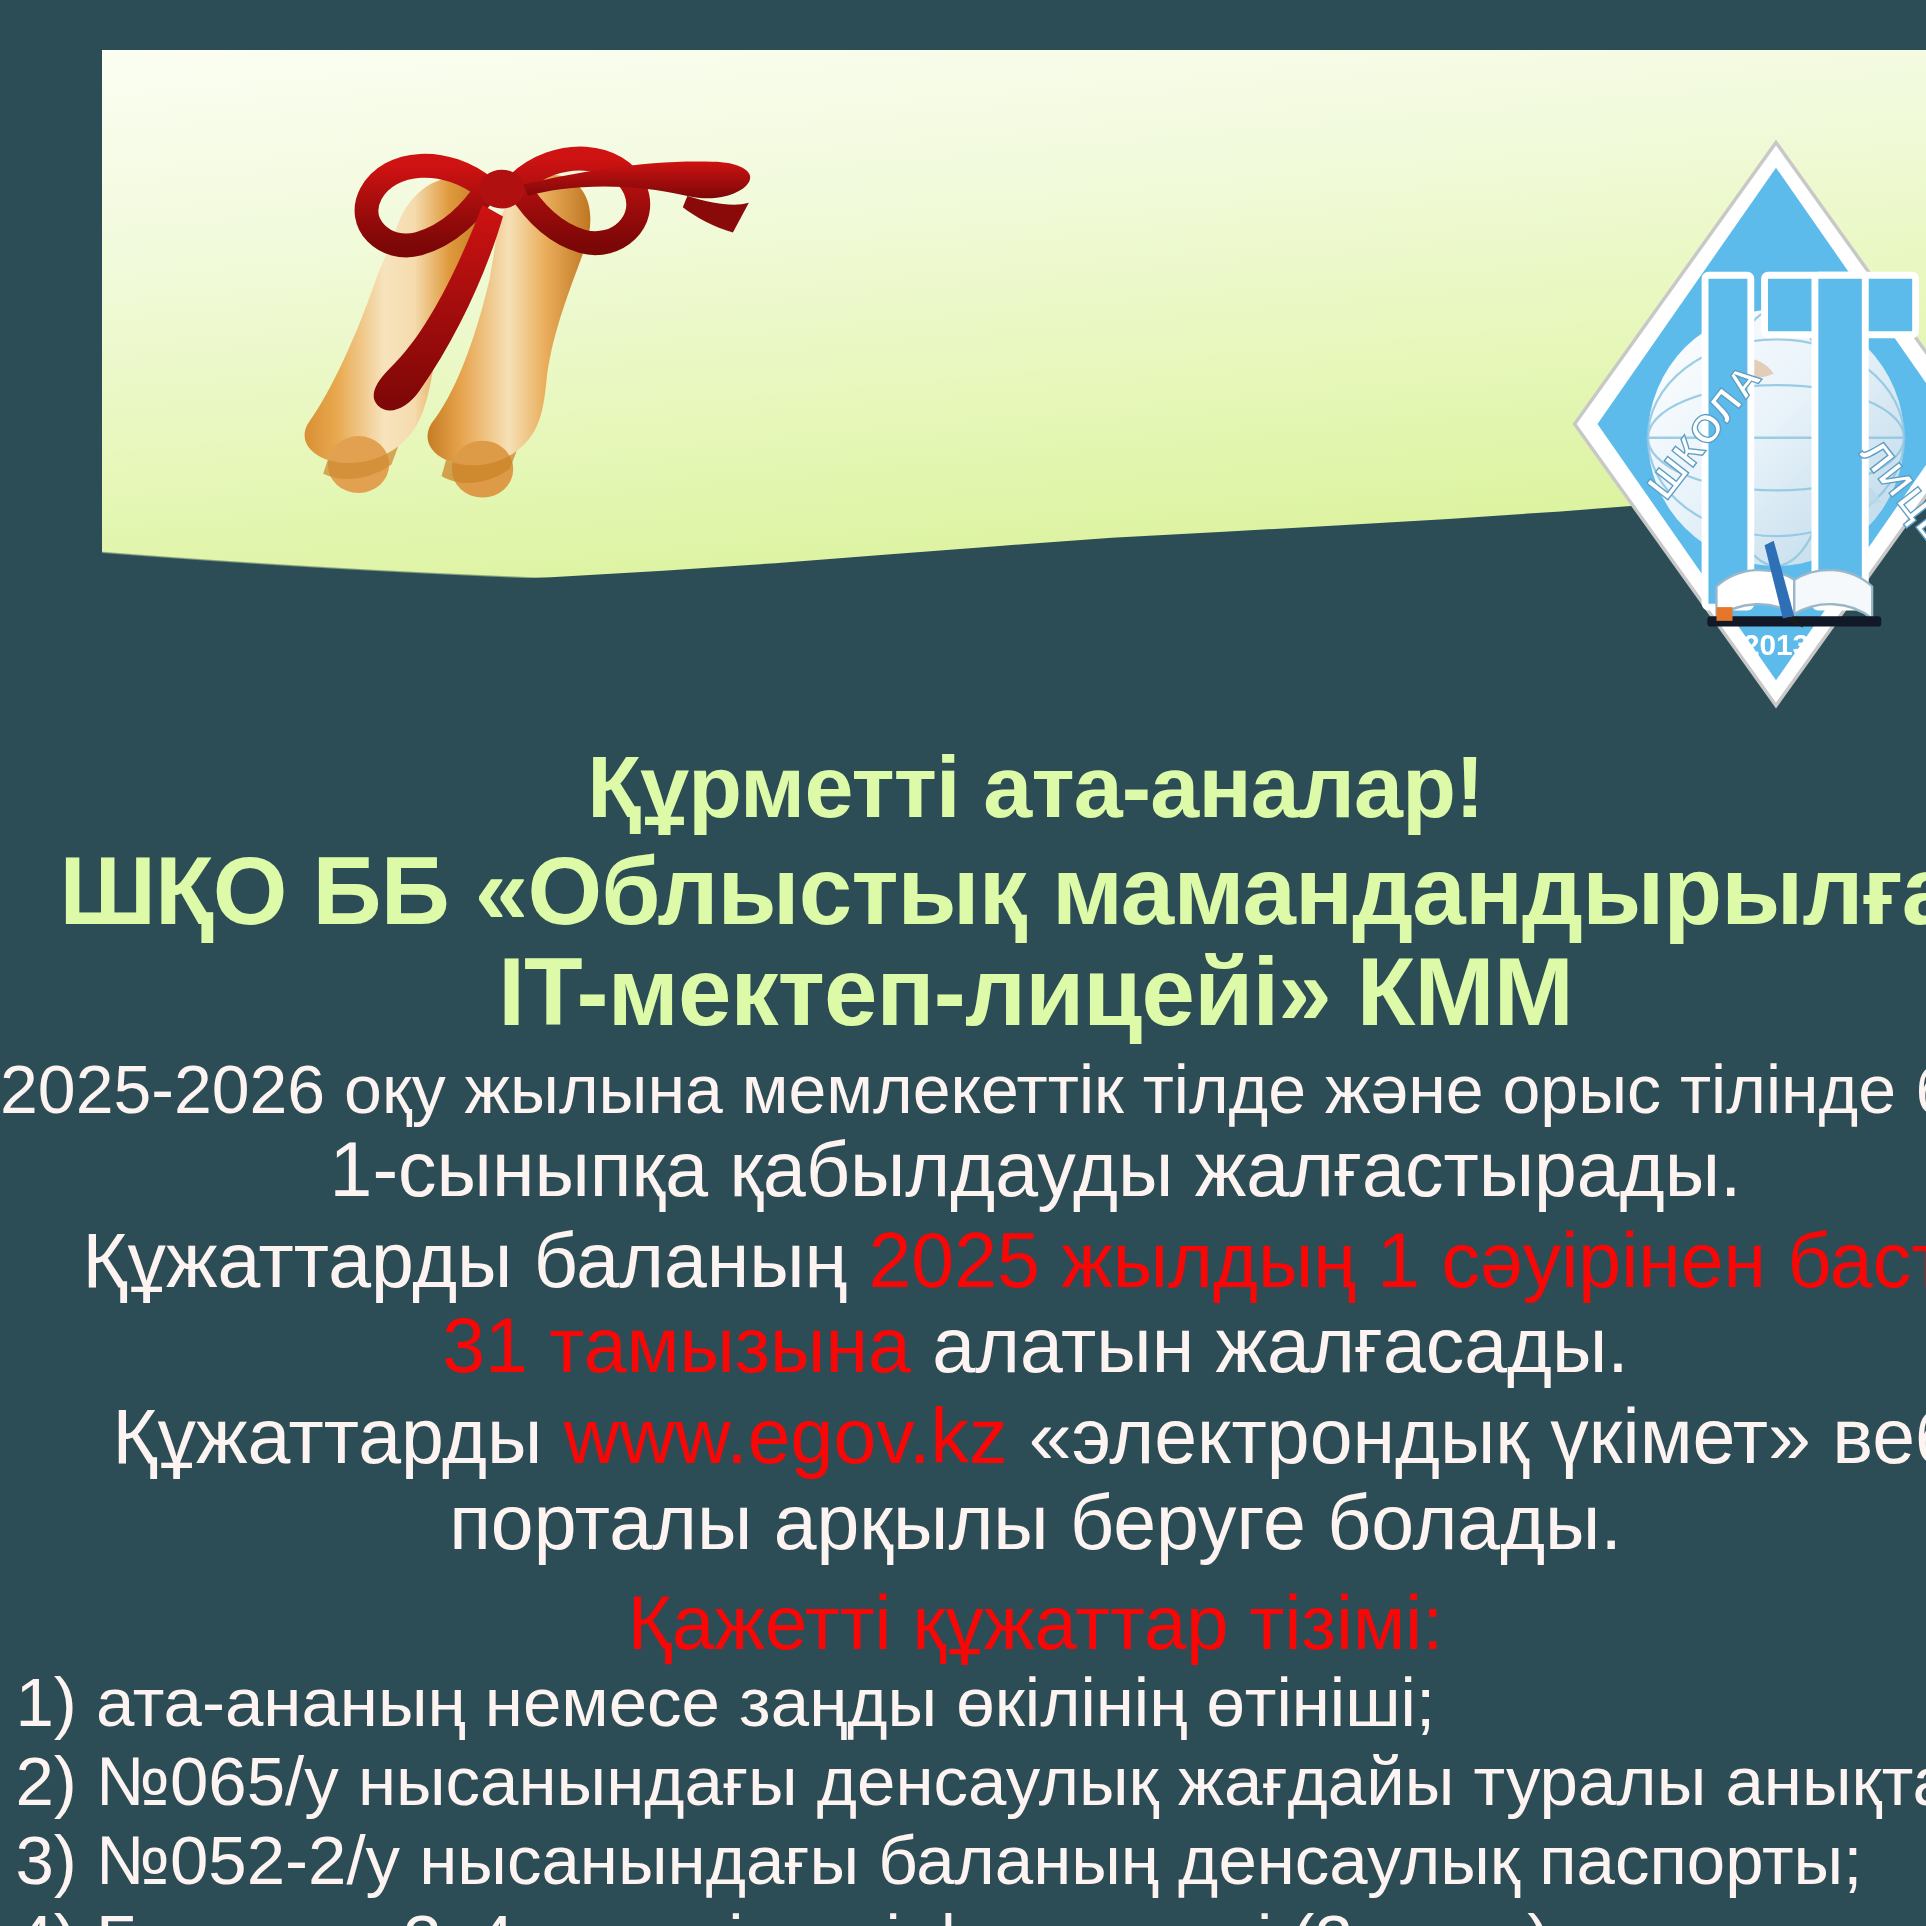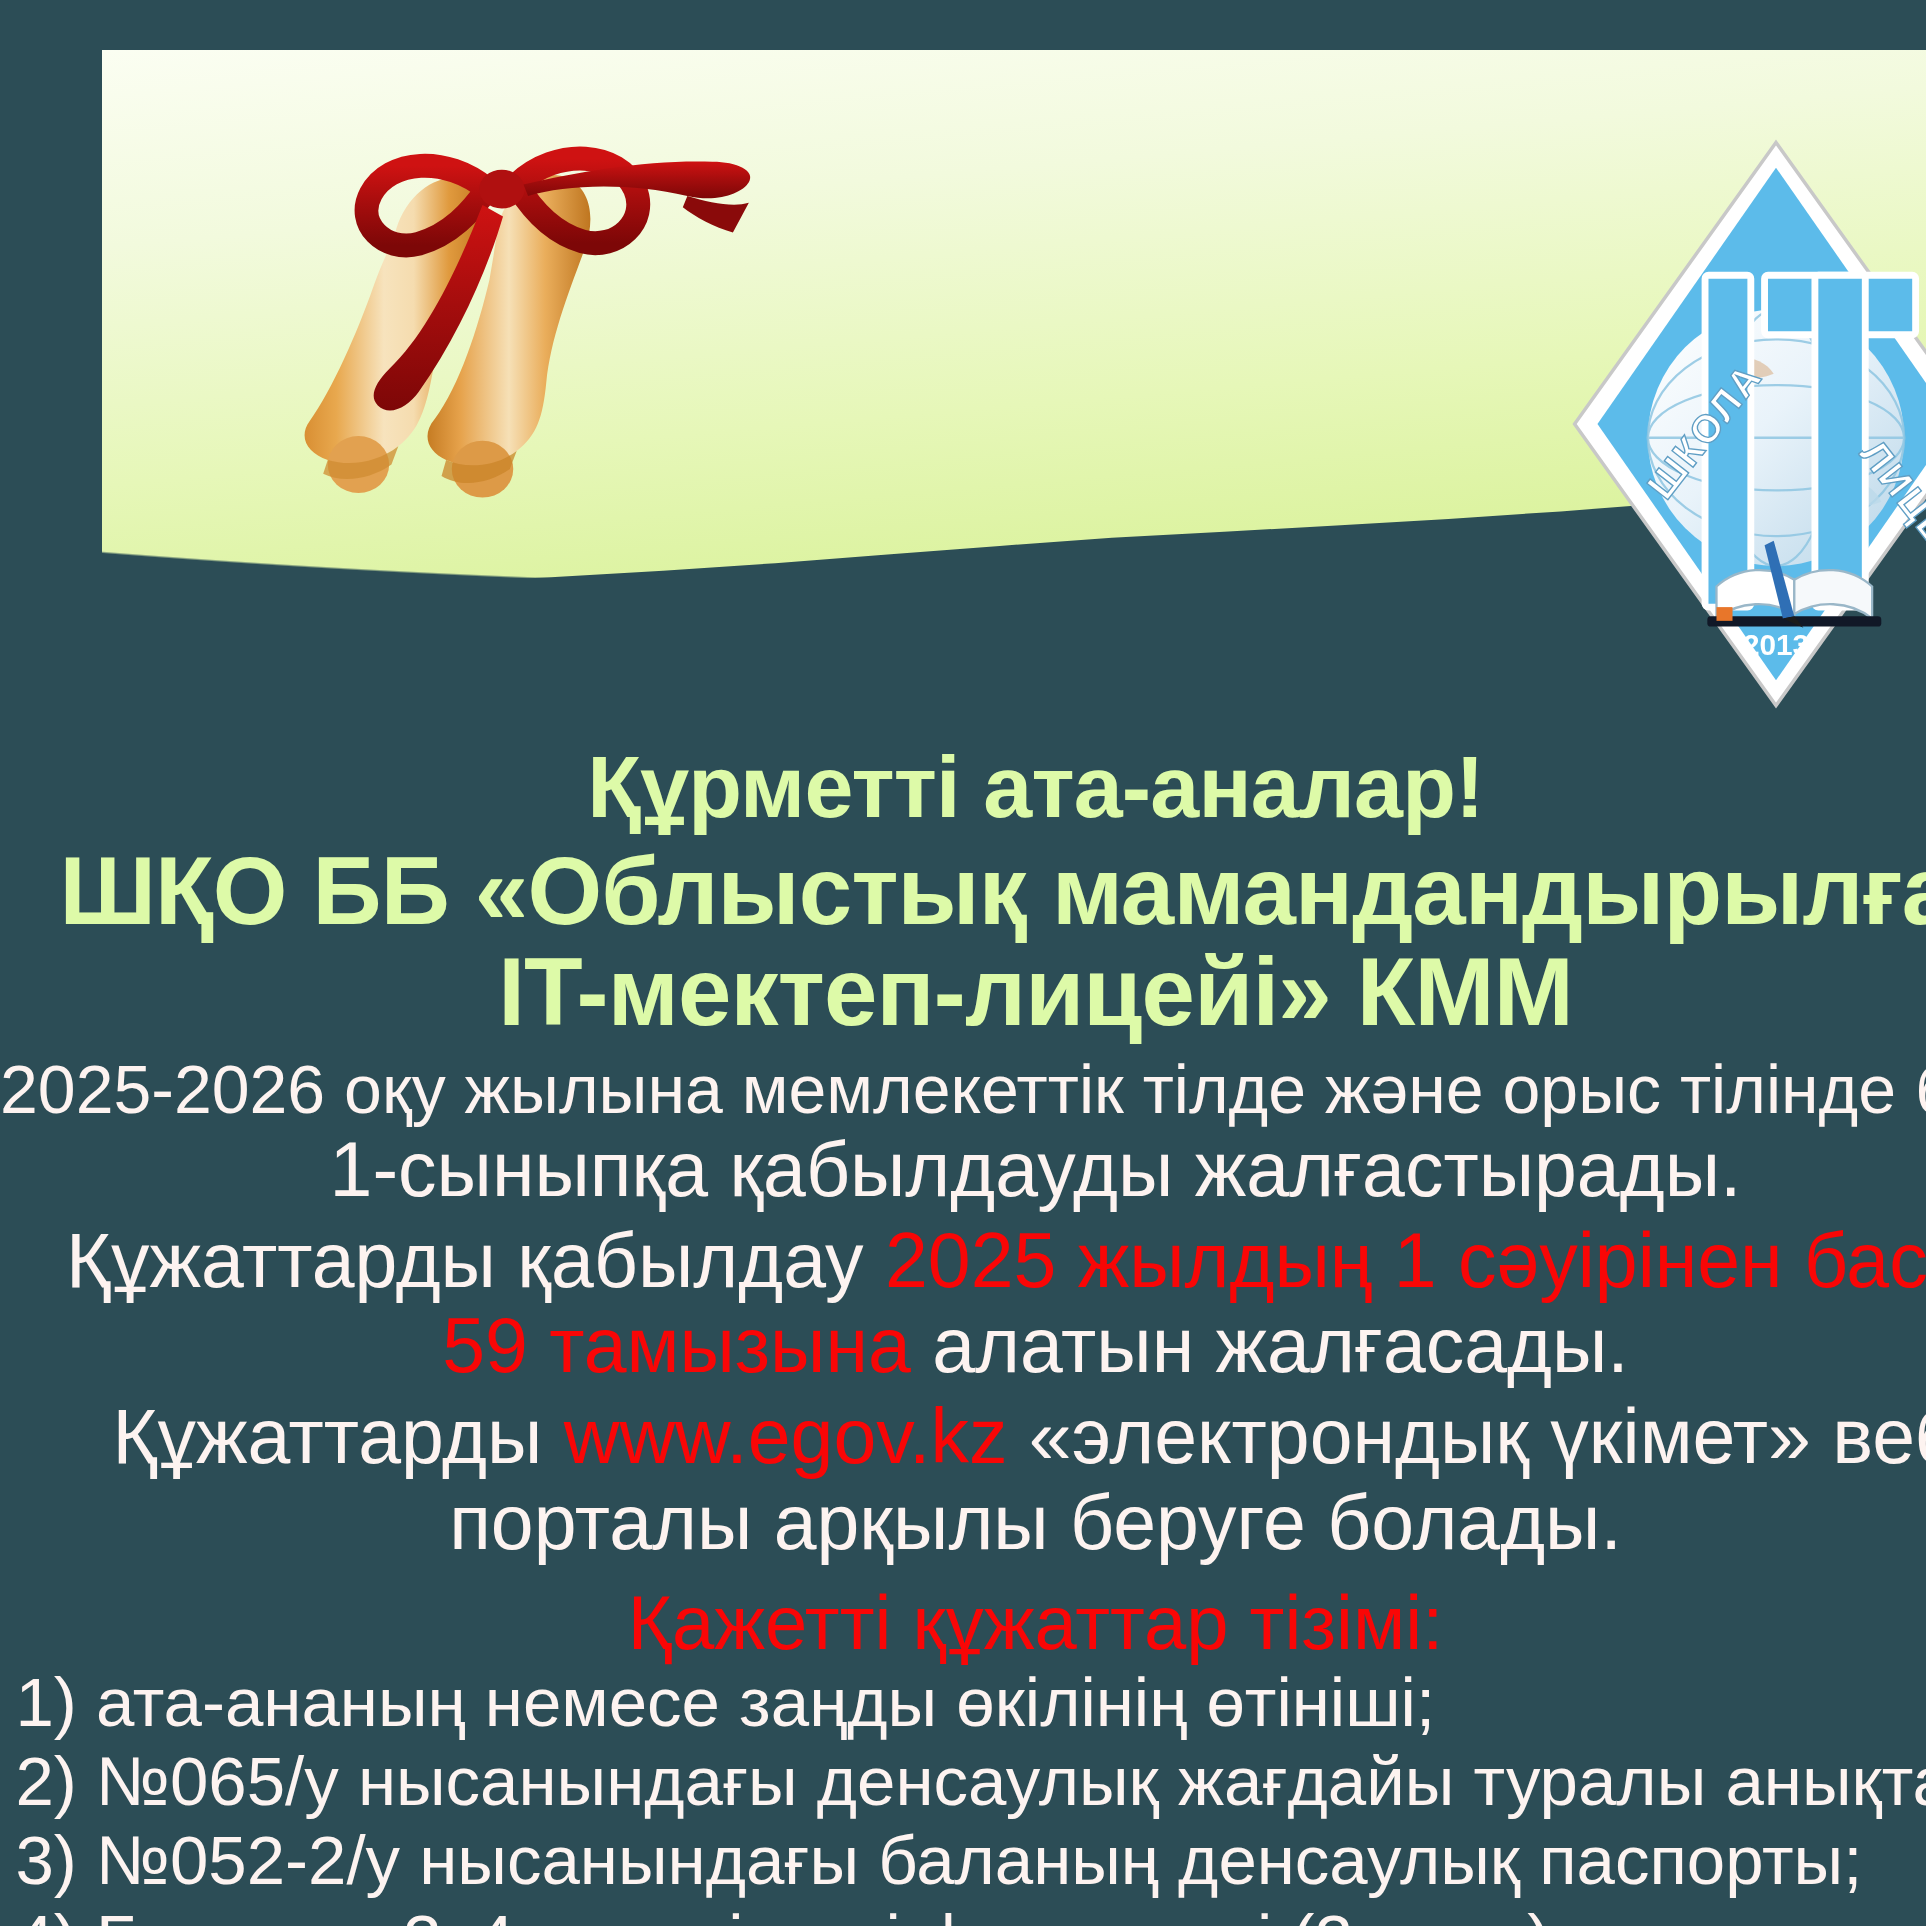--- a/index.html
+++ b/index.html
@@ -237,23 +237,23 @@
 
   <span class="ln hdr l1">Құрметті ата-аналар!</span>
   <span class="ln hdr l2">ШҚО ББ «Облыстық мамандандырылған</span>
   <span class="ln hdr l3">IT-мектеп-лицейі» КММ</span>
 
   <span class="ln wht">2025-2026 оқу жылына  мемлекеттік тілде және орыс тілінде білім алатын</span>
   <span class="ln wht big">1-сыныпқа қабылдауды жалғастырады.</span>
 
   <div class="sp-sm"></div>
 
-  <span class="ln wht big"><span>Құжаттарды  қабылдау </span><span class="red">2025 жылдың 1 сәуірінен баста</span></span>
-
-  <span class="ln wht big"><span class="red">59 тамызына</span><span> алатын жалғасады.</span></span>
+  <span class="ln wht big"><span>Құжаттарды  баланың </span><span class="red">2025 жылдың 1 сәуірінен баста</span></span>
+
+  <span class="ln wht big"><span class="red">31 тамызына</span><span> алатын жалғасады.</span></span>
 
   <div class="sp-sm"></div>
 
   <span class="ln wht big"><span>Құжаттарды  </span><span class="red">www.egov.kz</span><span>  «электрондық  үкімет» веб</span></span>
 
   <span class="ln wht big">порталы арқылы беруге болады.</span>
 
   <div class="sp-md"></div>
 
   <span class="ln red-line">Қажетті  құжаттар тізімі:</span>

